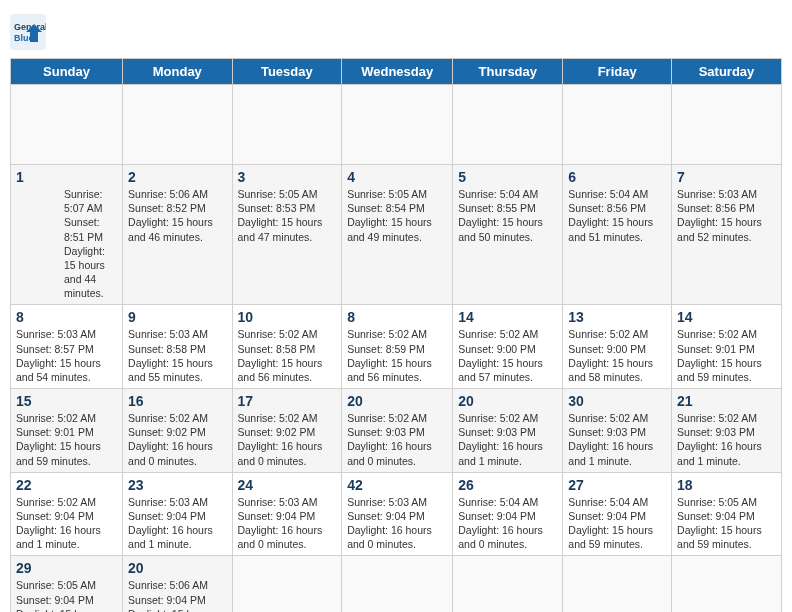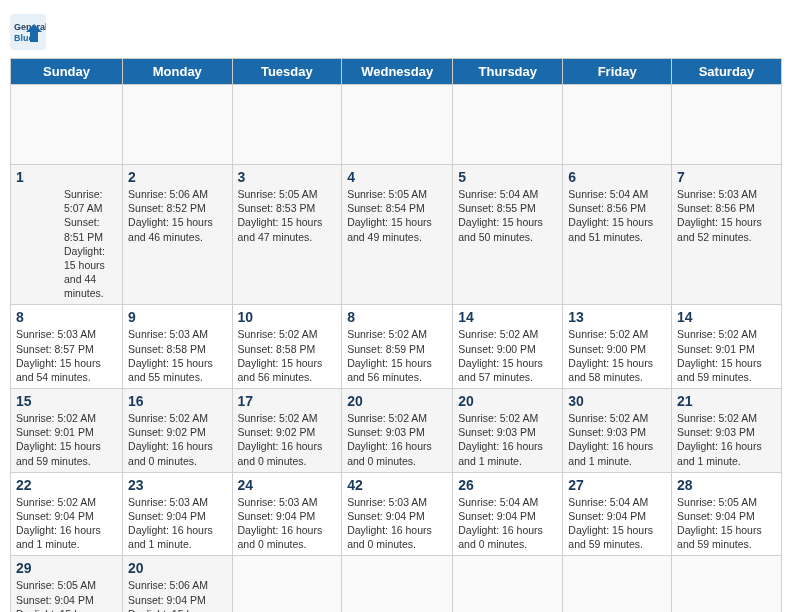--- a/index.html
+++ b/index.html
@@ -319,21 +319,21 @@
 and 0 minutes.</div>
         </td>
         <td>
           <span class="day-number">27</span>
           <div class="day-info" style="white-space: pre-line;">Sunrise: 5:04 AM
 Sunset: 9:04 PM
 Daylight: 15 hours
 and 59 minutes.</div>
         </td>
         <td>
-          <span class="day-number">28</span>
+          <span class="day-number">18</span>
           <div class="day-info" style="white-space: pre-line;">Sunrise: 5:05 AM
 Sunset: 9:04 PM
 Daylight: 15 hours
 and 59 minutes.</div>
         </td>
       </tr>
       <tr>
         <td>
           <span class="day-number">29</span>
           <div class="day-info" style="white-space: pre-line;">Sunrise: 5:05 AM

